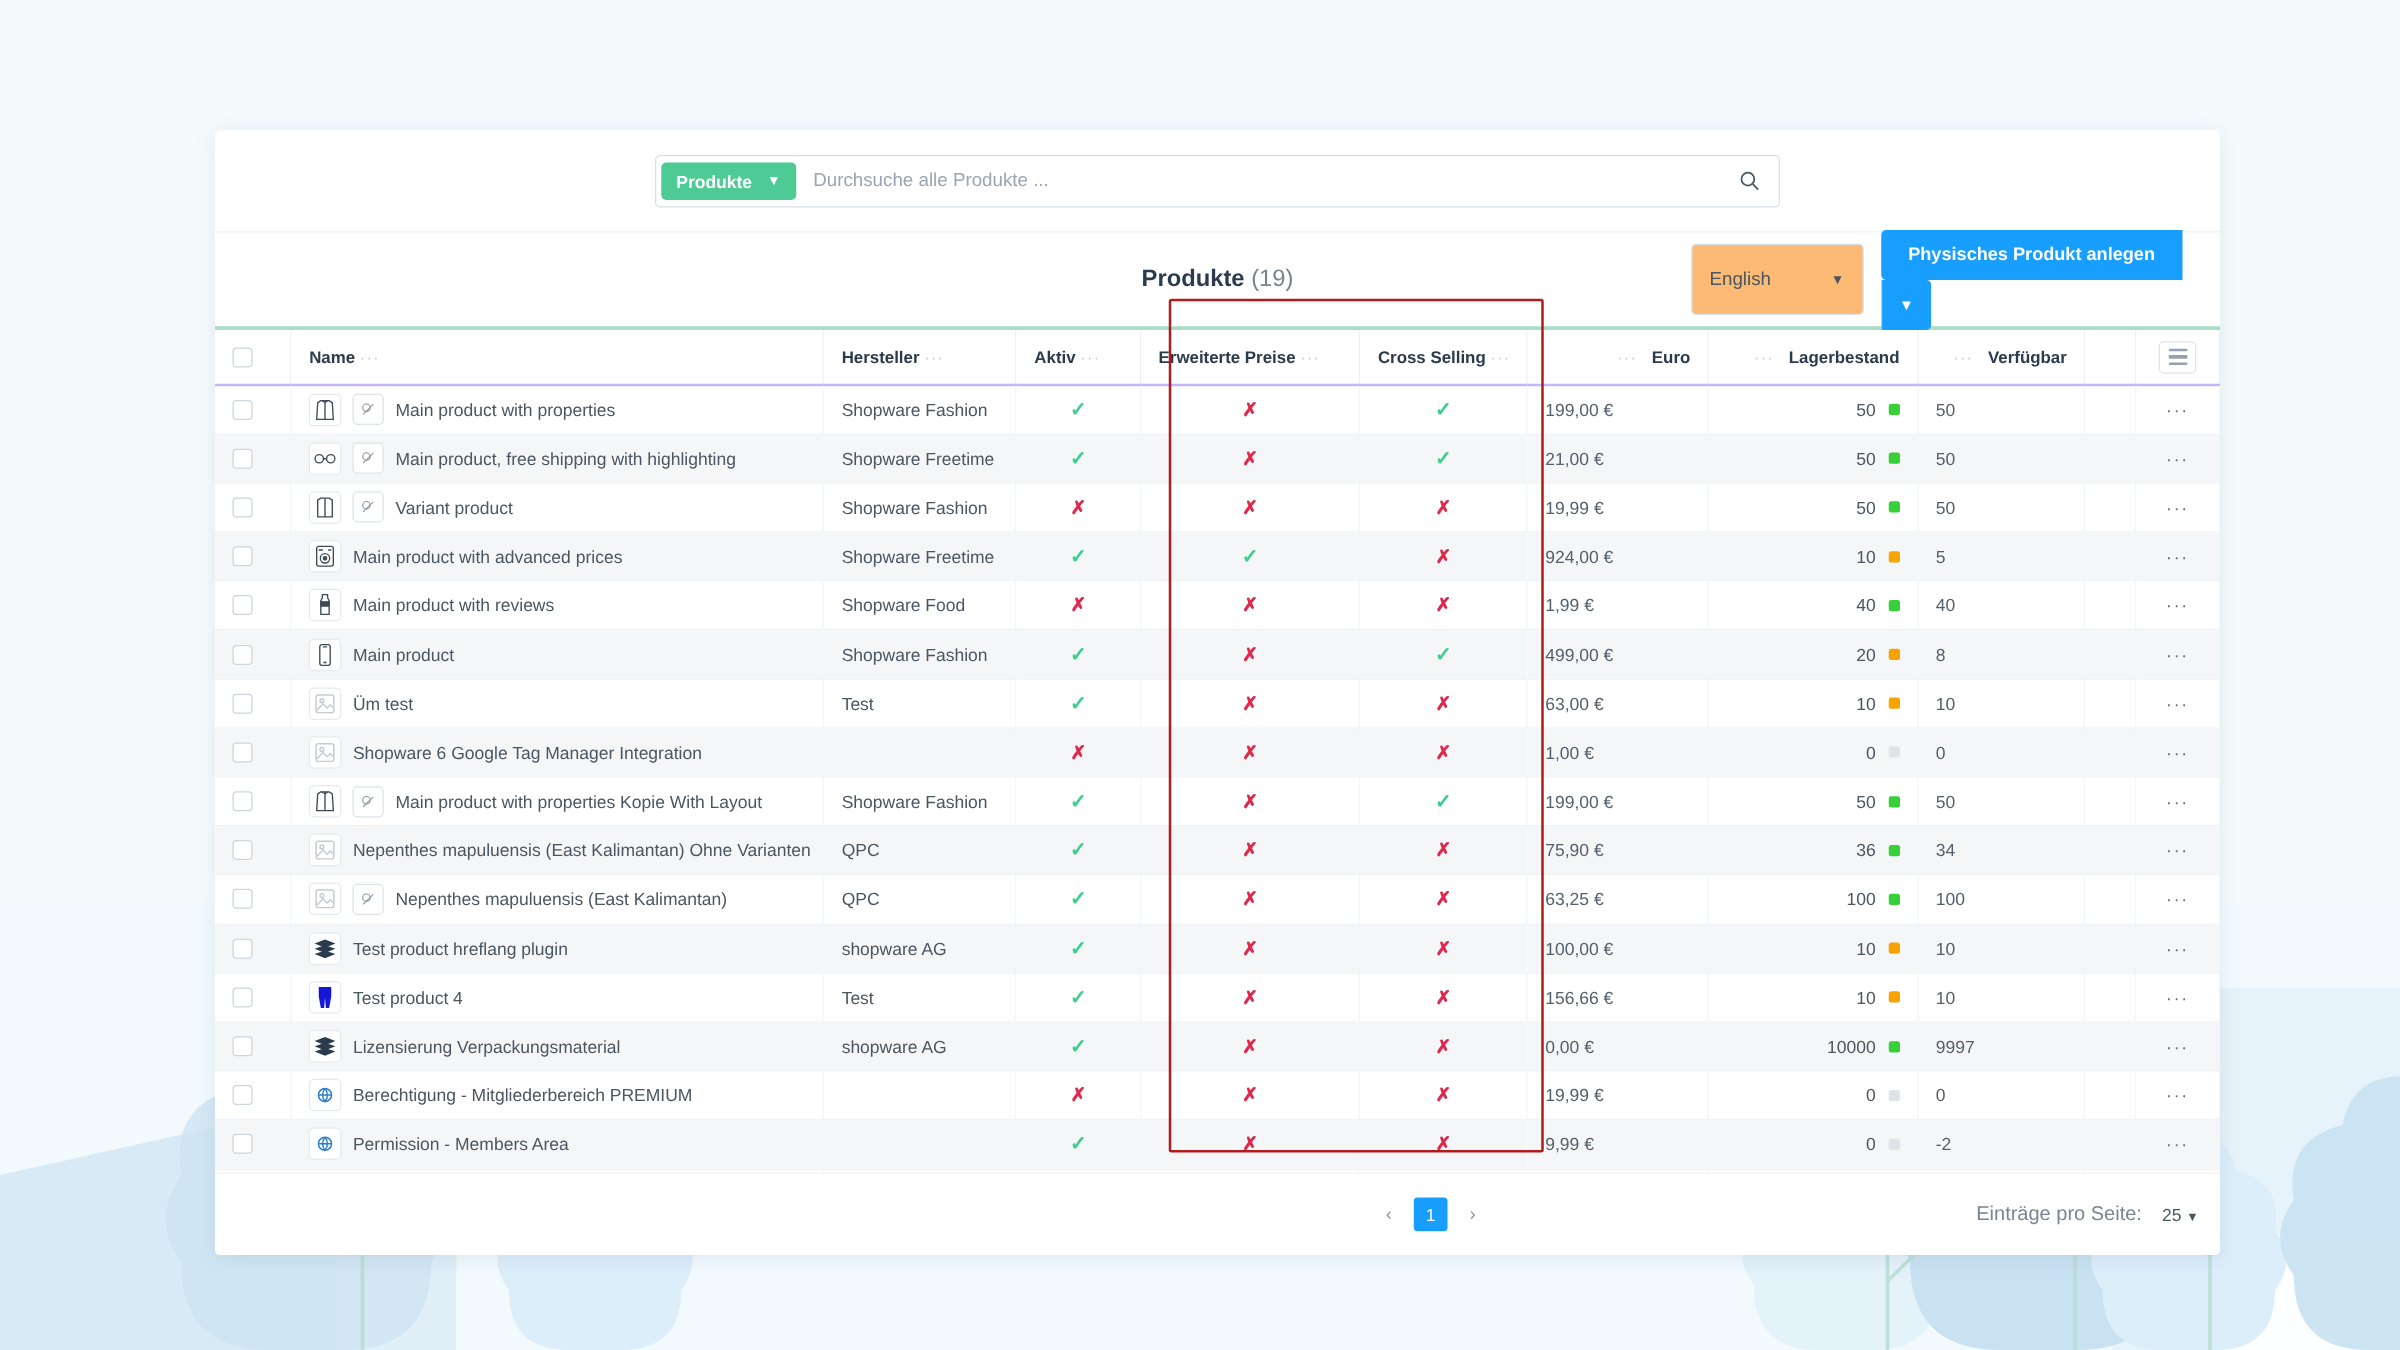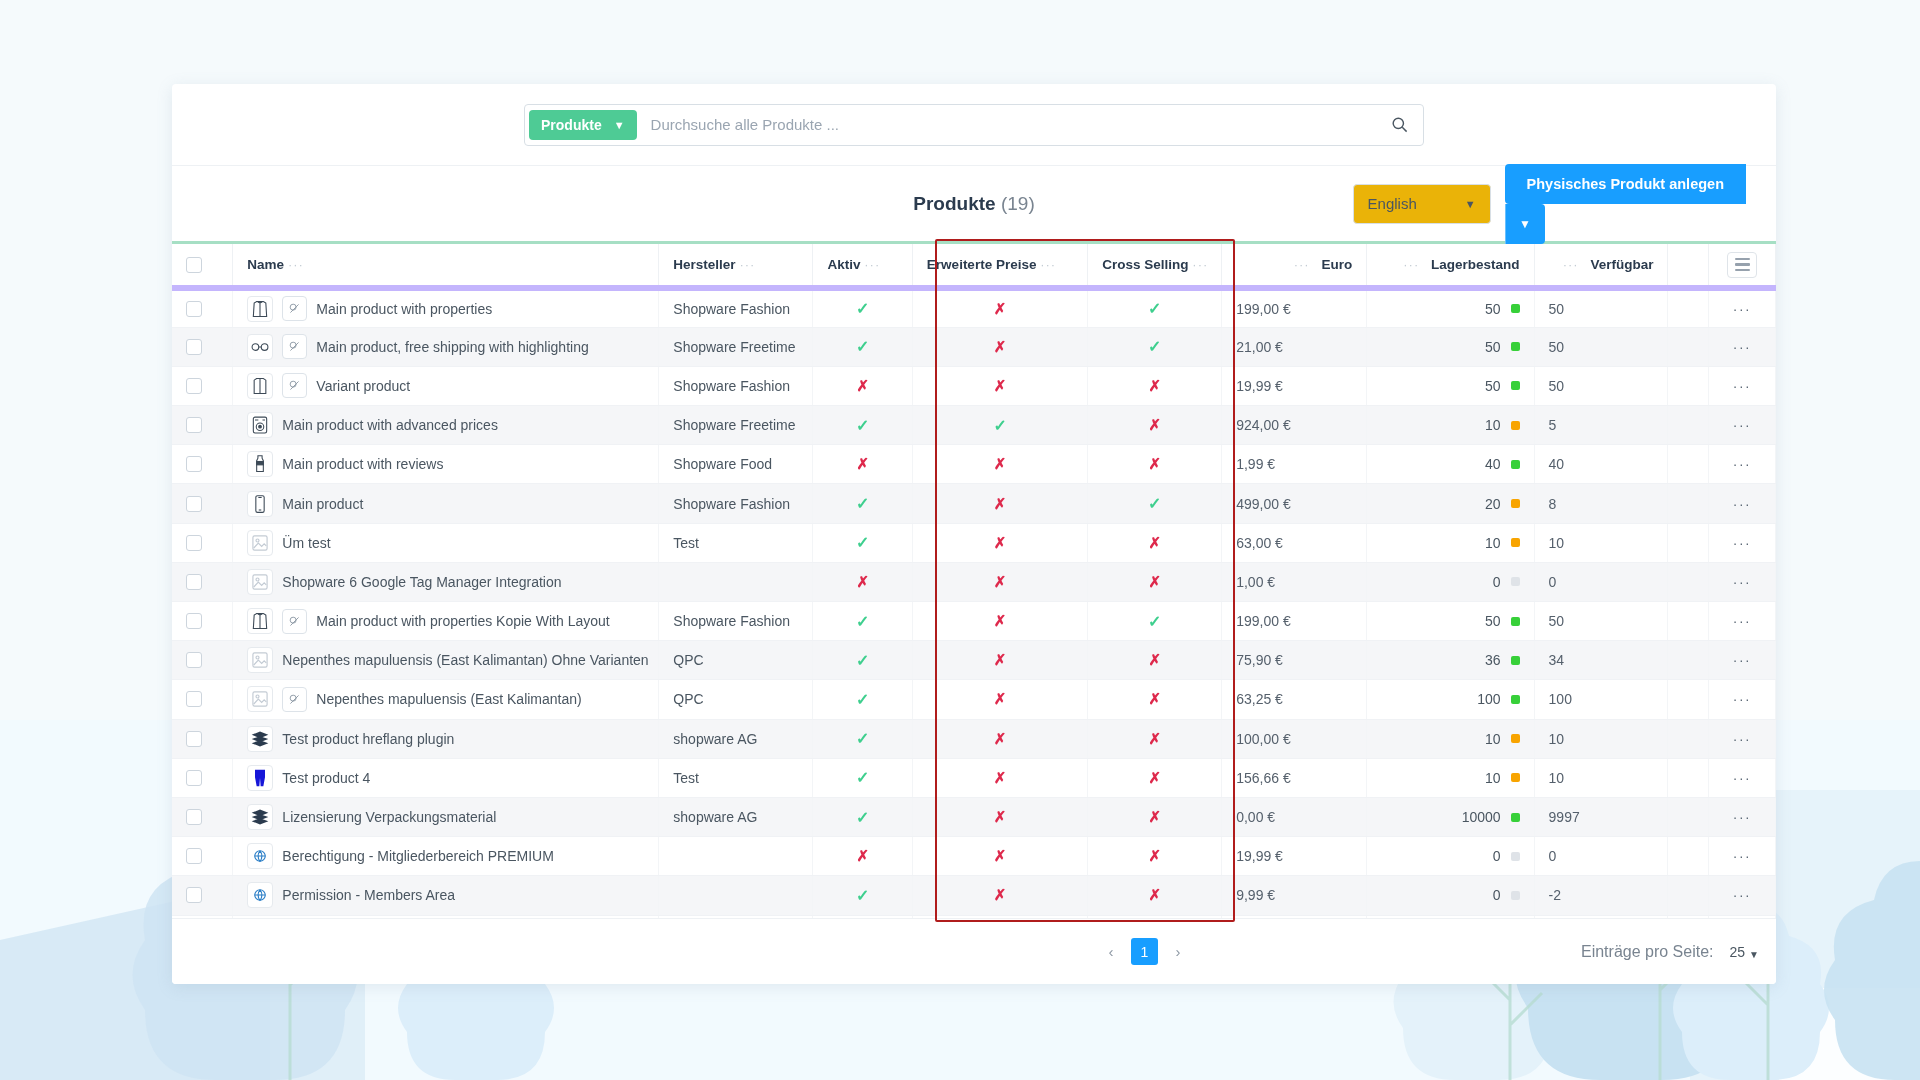--- a/index.html
+++ b/index.html
@@ -6,21 +6,21 @@
   html,body { width:1920px; height:1080px; overflow:hidden; }
   body {
     font-family:"Liberation Sans", sans-serif;
     background:#f7fbfd;
     position:relative;
   }
   
   #bg-art { position:absolute; inset:0; z-index:0; pointer-events:none; }
   
   .card {
-    position:absolute; left:172px; top:84px; width:1604px; height:900px;
+    position:absolute; left:172px; top:104px; width:1604px; height:900px;
     background:#fff; border-radius:4px;
     box-shadow:0 3px 16px rgba(120,145,165,.16);
     z-index:2; display:flex; flex-direction:column; overflow:hidden;
   }
   
   .searchbar-row {
     height:82px; flex:0 0 82px; border-bottom:1px solid #eef1f4;
     display:flex; align-items:center; justify-content:center;
   }
   .search-wrap {
@@ -50,43 +50,43 @@
   .toolbar-title {
     position:absolute; left:0; right:0; text-align:center;
     font-size:19px; color:#2b3b4e; font-weight:bold; pointer-events:none;
   }
   .toolbar-title .count { color:#798490; font-weight:normal; }
   .toolbar-right {
     margin-left:auto; display:flex; align-items:center; gap:14px;
     padding-right:30px; position:relative; z-index:3;
   }
   .lang-select {
-    width:138px; height:40px; border:1px solid #d8dfe5; border-radius:4px;
+    width:138px; height:57px; border:1px solid #d8dfe5; border-radius:4px;
     display:flex; align-items:center; justify-content:space-between;
-    padding:0 14px; font-size:15px; color:#4a5661; cursor:pointer; background:#eab308;
+    padding:0 14px; font-size:15px; color:#4a5661; cursor:pointer; background:#fdba74;
   }
   .lang-select .chev { font-size:11px; color:#4a5661; }
   .primary-btn-group { display:flex;flex-direction:column; }
   .primary-btn {
     background:#189eff; color:#fff; font-size:14.5px; font-weight:bold;
     height:40px; padding:0 22px; display:flex; align-items:center;
     border-radius:4px 0 0 4px; cursor:pointer; white-space:nowrap;
   }
   .primary-btn-caret {
     background:#189eff; color:#fff; width:40px; height:40px;
     display:flex; align-items:center; justify-content:center;
     border-radius:0 4px 4px 0; cursor:pointer;
     border-left:1px solid rgba(255,255,255,.35); font-size:12px;
   }
   
   .table-scroll { flex:1; overflow:hidden; position:relative; }
   table { border-collapse:collapse; width:100%; table-layout:fixed; }
   thead th {
     height:44px; font-size:13.5px; color:#2b3b4e; font-weight:bold;
-    border-bottom:6px solid #c4b5fd; border-right:1px solid #eef1f4;
+    border-bottom:2px solid #c4b5fd; border-right:1px solid #eef1f4;
     padding:0 14px; white-space:nowrap; background:#fff; text-align:left;
   }
   th .dots { color:#c4ccd4; font-size:13px; letter-spacing:1px; font-weight:normal; }
   th.num { text-align:right; }
   th.num .dots { margin-right:8px; }
   tbody td {
     height:39.2px; font-size:14px; color:#4a5661; padding:0 14px;
     border-bottom:1px solid #f0f2f5; border-right:1px solid #f3f5f7;
     white-space:nowrap; overflow:hidden;
   }

